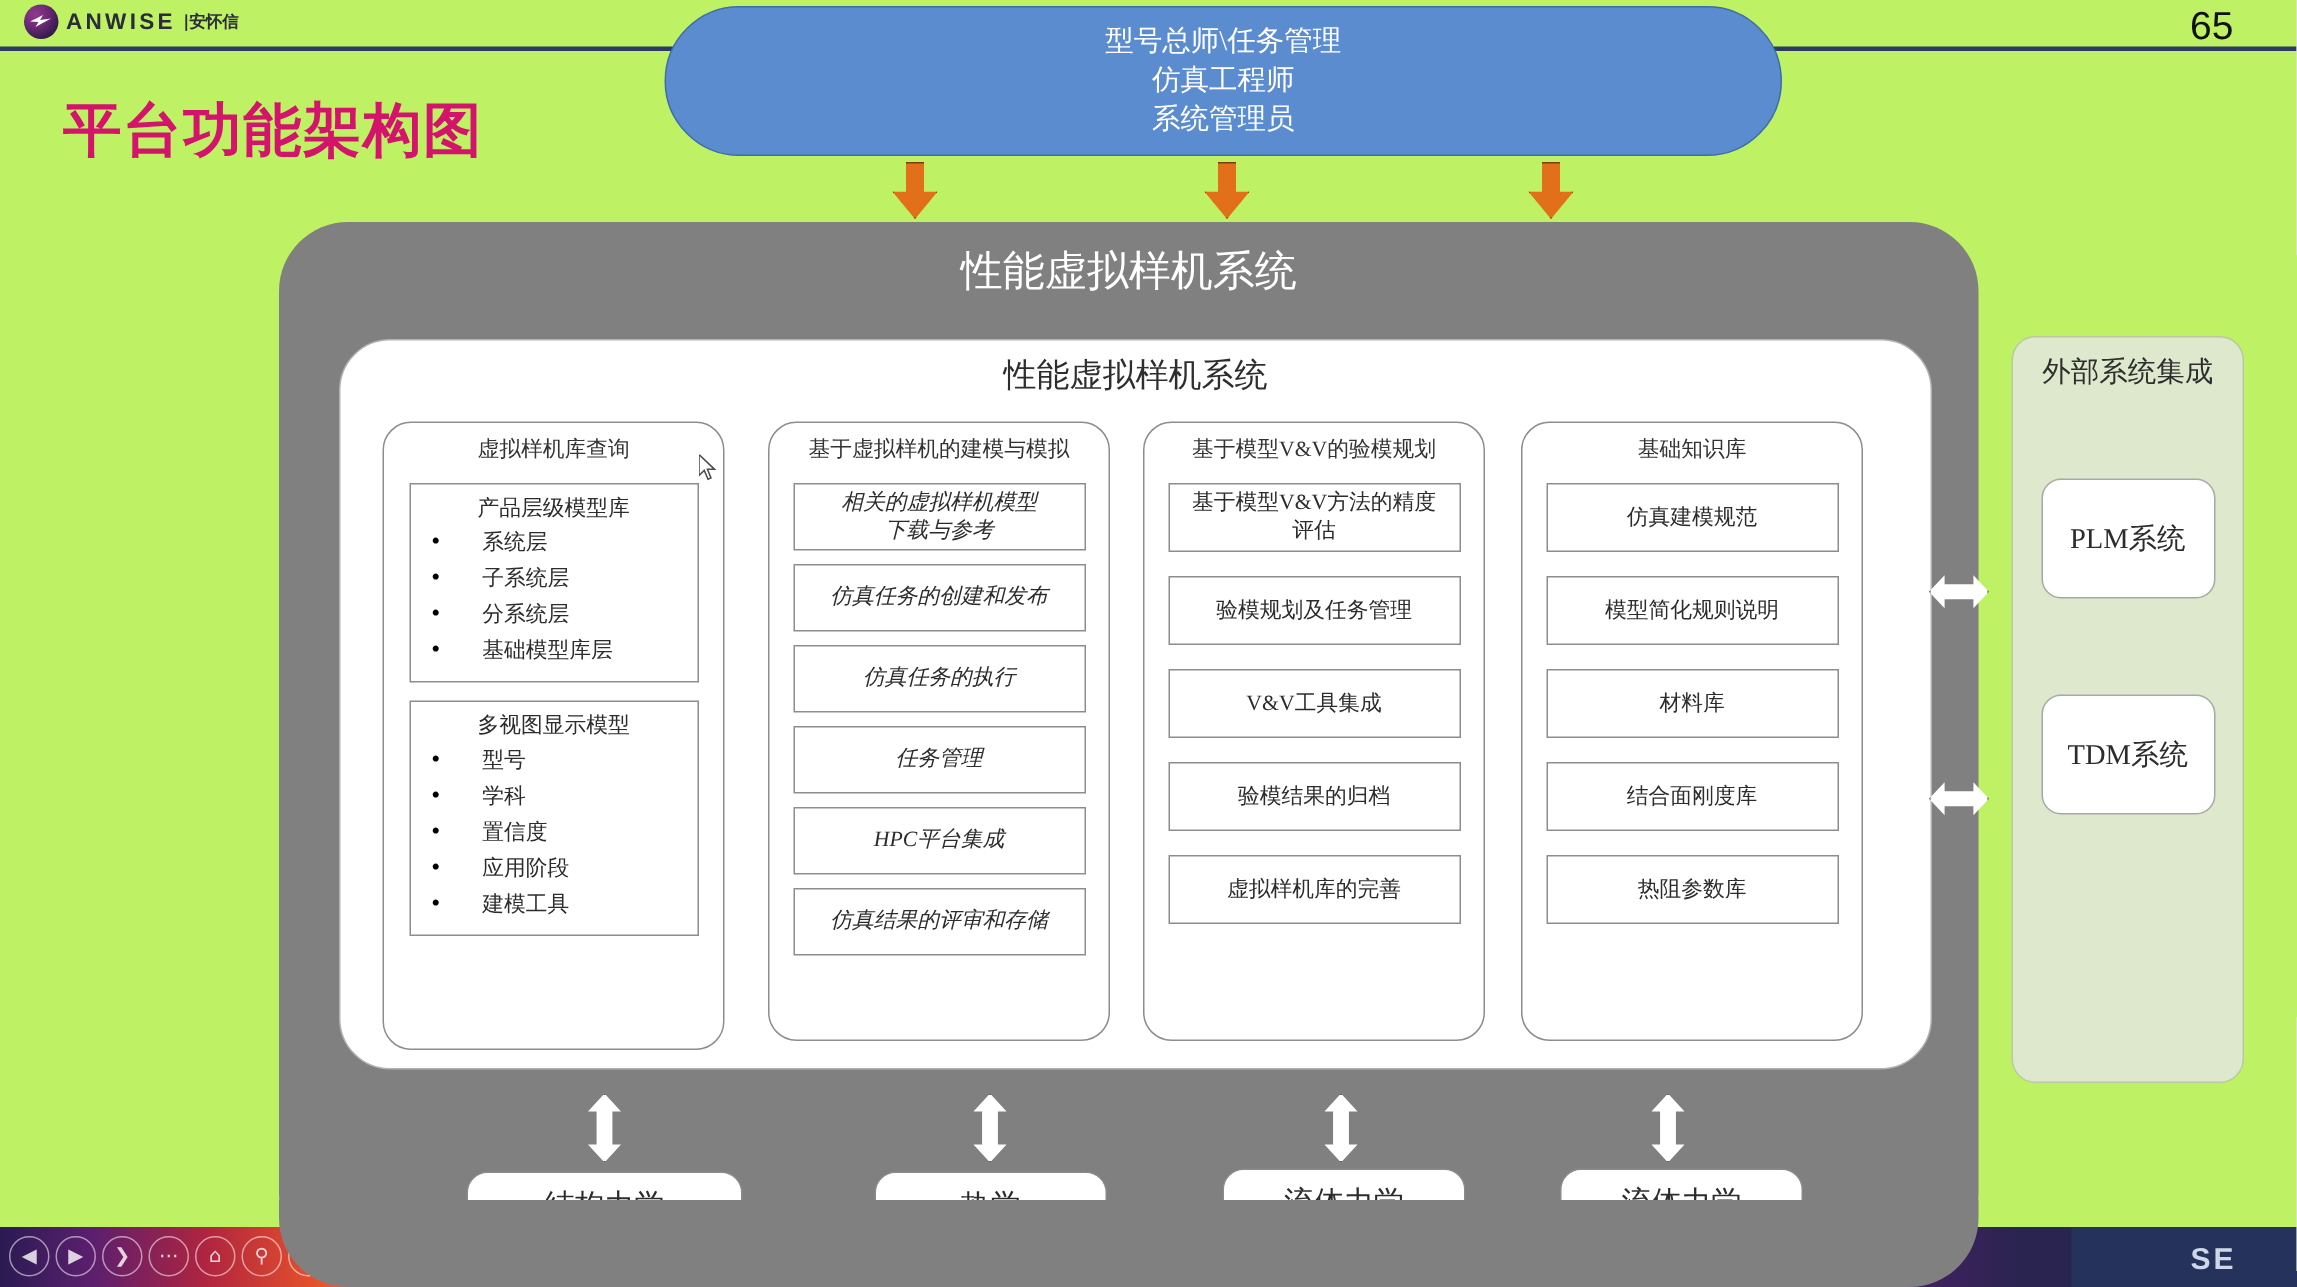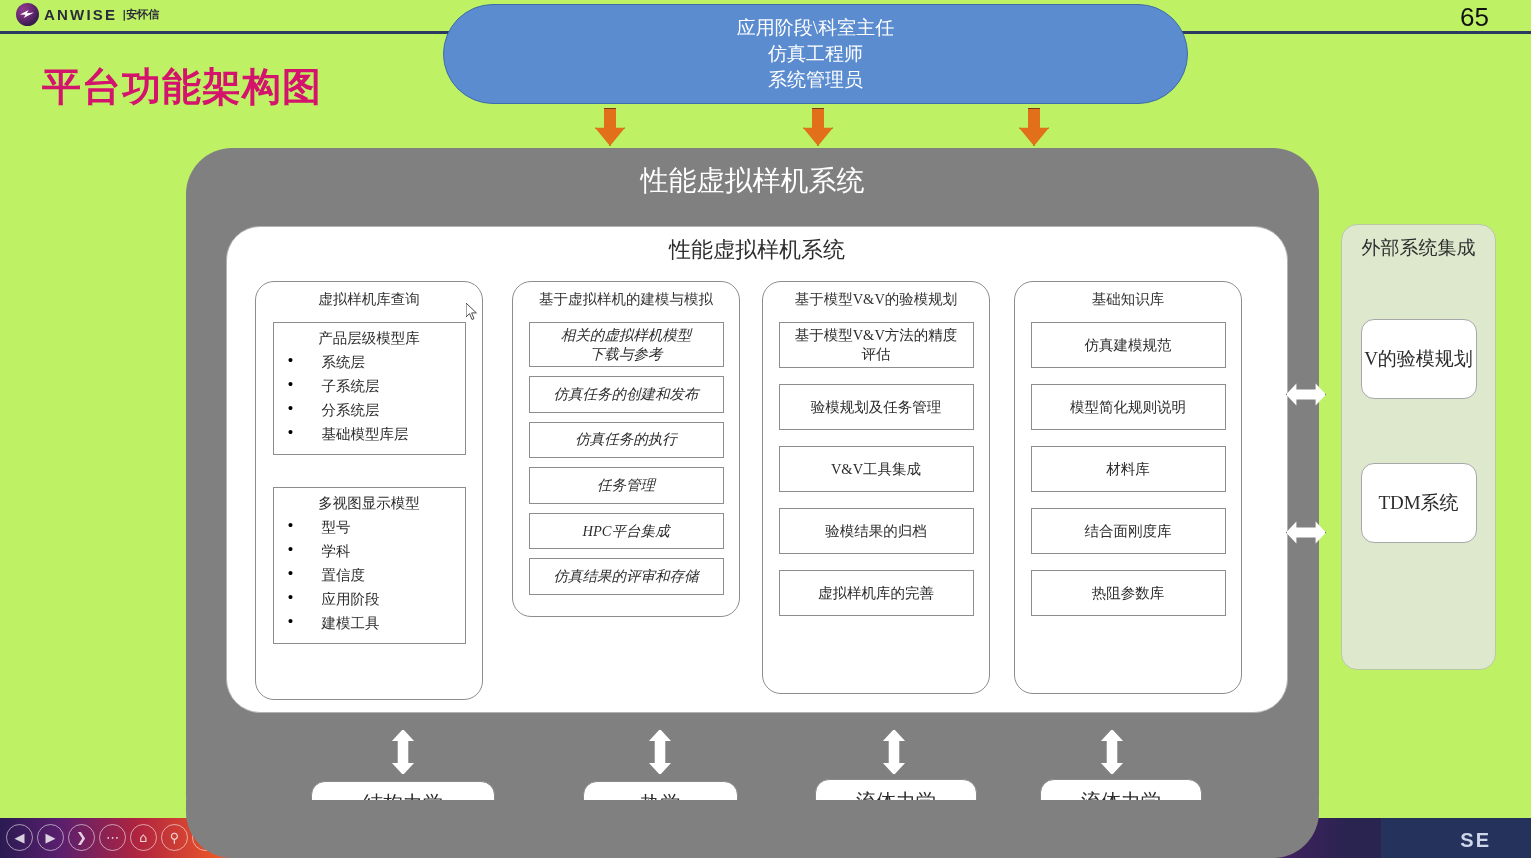--- a/index.html
+++ b/index.html
@@ -89,54 +89,54 @@
 
   
   .col {
     position: absolute; top: 281px; width: 228px;
     background: #ffffff; border: 1px solid #8d8d8d; border-radius: 19px;
     padding: 8px 11px 12px 11px;
     display: flex; flex-direction: column; align-items: center;
   }
   .col-title { font-size: 14.5px; color: #333; margin-bottom: 13px; white-space: nowrap; }
   .c1 { left: 255px; height: 419px; }
-  .c2 { left: 512px; height: 336px; }
+  .c2 { left: 512px; height: 413px; }
   .c3 { left: 762px; height: 413px; }
   .c4 { left: 1014px; height: 413px; }
 
   
   .sbox {
     width: 195px; border: 1px solid #8d8d8d; background: #fff;
     font-size: 14.5px; color: #2c2c2c; text-align: center;
     display: flex; align-items: center; justify-content: center;
     margin-bottom: 9px; padding: 3px 4px; line-height: 19px;
   }
   .c2 .sbox { height: 45px; font-style: italic; }
   .c2 .sbox:first-of-type { height: 47px; }
   .c3 .sbox, .c4 .sbox { height: 46px; margin-bottom: 16px; }
 
   
   .bbox {
     width: 193px; border: 1px solid #8d8d8d; background: #fff;
-    padding: 6px 6px 8px 6px; margin-bottom: 32px;
+    padding: 6px 6px 8px 6px; margin-bottom: 12px;
   }
   .bbox-head { font-size: 14.5px; color: #2c2c2c; text-align: center; margin-bottom: 2px; }
   .bbox ul { list-style: none; padding-left: 6px; }
   .bbox li {
     font-size: 14.5px; color: #2c2c2c; line-height: 24px;
     position: relative; padding-left: 36px;
   }
   .bbox li::before {
     content: "\2022"; position: absolute; left: 2px; top: -1px;
     font-size: 17px; color: #000;
   }
 
   
   .ext-panel {
-    position: absolute; left: 1341px; top: 224px; width: 155px; height: 446px;
+    position: absolute; left: 1341px; top: 224px; width: 155px; height: 498px;
     background: #dde8cd; border: 1px solid #b9c9a4; border-radius: 16px;
     display: flex; flex-direction: column; align-items: center;
   }
   .ext-title { margin-top: 10px; font-size: 19px; color: #2e2e2e; white-space: nowrap; }
   .ext-item {
     width: 116px; height: 80px; background: #ffffff;
     border: 1px solid #a8a8a8; border-radius: 13px;
     display: flex; align-items: center; justify-content: center;
     font-size: 19px; color: #2c2c2c;
   }
@@ -215,21 +215,21 @@
     <div class="logo-mark"></div>
     <span class="logo-text">ANWISE</span>
     <span class="logo-cn">|安怀信</span>
   </div>
 
   <div class="page-num">65</div>
 
   <div class="slide-title">平台功能架构图</div>
 
   <div class="actors">
-    <div>应用阶段\科室主任</div>
+    <div>型号总师\任务管理</div>
     <div>仿真工程师</div>
     <div>系统管理员</div>
   </div>
 
   <div class="oarrow" style="left:595px; top:108px;"></div>
   <div class="oarrow" style="left:803px; top:108px;"></div>
   <div class="oarrow" style="left:1019px; top:108px;"></div>
 
   <div class="gray-box">
     <div class="gray-title">性能虚拟样机系统</div>
@@ -287,21 +287,21 @@
     <div class="col-title">基础知识库</div>
     <div class="sbox">仿真建模规范</div>
     <div class="sbox">模型简化规则说明</div>
     <div class="sbox">材料库</div>
     <div class="sbox">结合面刚度库</div>
     <div class="sbox">热阻参数库</div>
   </div>
 
   <div class="ext-panel">
     <div class="ext-title">外部系统集成</div>
-    <div class="ext-item one">V的验模规划</div>
+    <div class="ext-item one">PLM系统</div>
     <div class="ext-item two">TDM系统</div>
   </div>
 
   <div class="harrow" style="left:1286px; top:382px;"></div>
   <div class="harrow" style="left:1286px; top:520px;"></div>
 
   <div class="varrow" style="left:391px; top:729px;"></div>
   <div class="varrow" style="left:648px; top:729px;"></div>
   <div class="varrow" style="left:882px; top:729px;"></div>
   <div class="varrow" style="left:1100px; top:729px;"></div>

